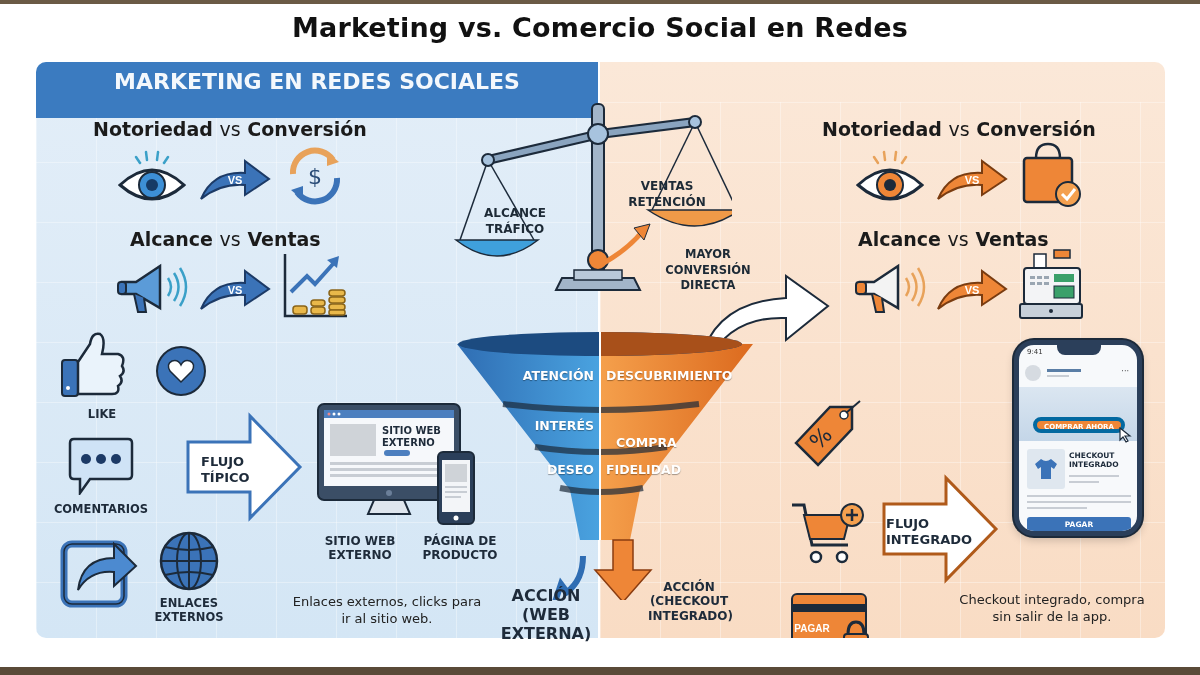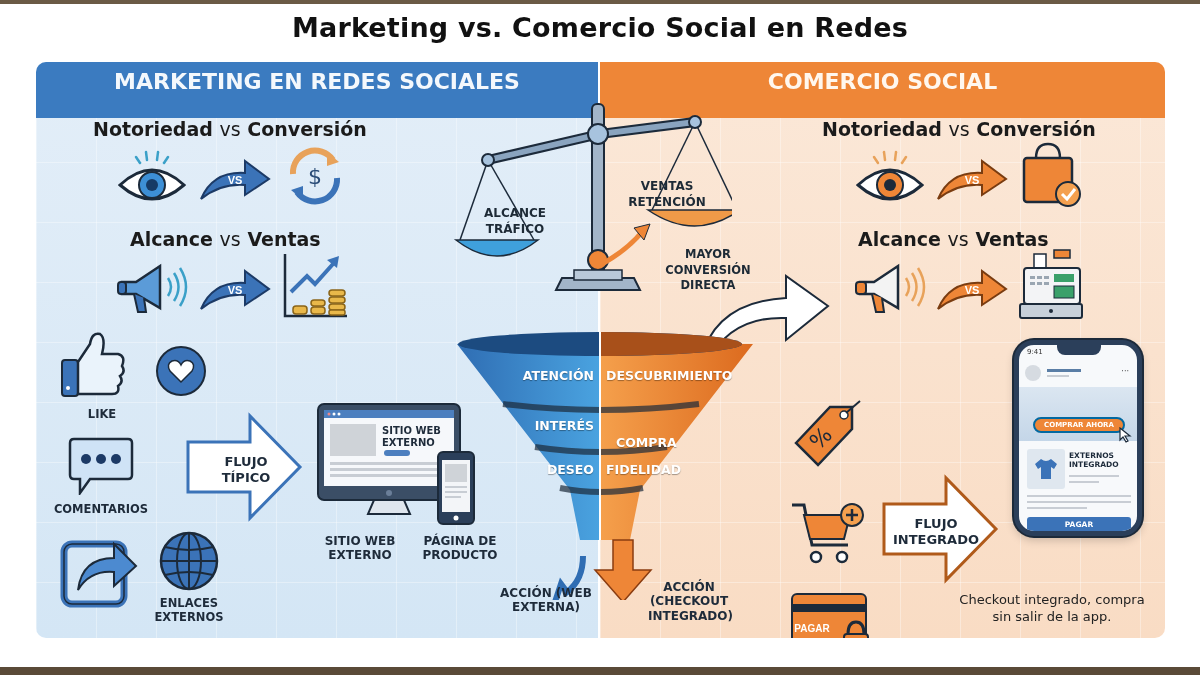--- a/index.html
+++ b/index.html
@@ -39,21 +39,21 @@
 
   .compare-title {
     position: absolute; font-size: 19px; font-weight: bold; white-space: nowrap;
   }
   .compare-title .vs { font-weight: normal; }
   .icon { position: absolute; }
   .lbl { position: absolute; font-weight: bold; font-size: 11.5px; text-align: center; color: #1e2b3a; line-height: 1.2; }
   .caption { position: absolute; font-size: 13px; text-align: center; line-height: 1.3; color: #222; }
   .funnel-label { position: absolute; color: #fff; font-weight: bold; font-size: 12.5px; text-shadow: 0 1px 1px rgba(0,0,0,0.35); }
   .scale-label { position: absolute; font-weight: bold; font-size: 12px; text-align: center; line-height: 1.35; color: #1d2a36; }
-  .flow-text { position: absolute; font-weight: bold; font-size: 13px; text-align: center; line-height: 1.2; color: #1e2b3a; }
+  .flow-text { position: absolute; font-weight: bold; font-size: 13px; line-height: 1.2; color: #1e2b3a; }
 </style>
 </head>
 <body>
 
 <div class="title">Marketing vs. Comercio Social en Redes</div>
 
 <div class="panel left">
   <div class="grid"></div>
   <div class="panel-header">MARKETING EN REDES SOCIALES</div>
 
@@ -182,25 +182,25 @@
     <rect x="2" y="2" width="36" height="72" rx="5" fill="#2b3f5a" stroke="#1c2a3a" stroke-width="2"></rect>
     <rect x="6" y="10" width="28" height="52" fill="#f3f5f8"></rect>
     <rect x="9" y="14" width="22" height="18" fill="#cfd3d8"></rect>
     <rect x="9" y="36" width="22" height="2" fill="#c8cdd4"></rect>
       <rect x="9" y="41" width="22" height="2" fill="#c8cdd4"></rect>
       <rect x="9" y="46" width="16" height="2" fill="#c8cdd4"></rect>
     <circle cx="20" cy="68" r="2.5" fill="#fff"></circle>
   </svg>
   <div class="lbl" style="left:278px; top:472px; width:92px; font-size:12px;">SITIO WEB EXTERNO</div>
   <div class="lbl" style="left:374px; top:472px; width:100px; font-size:12px;">PÁGINA DE PRODUCTO</div>
+  <div class="caption" style="left:256px; top:532px; width:190px;">Enlaces externos, clicks para ir al sitio web.</div>
 </div>
 
 <div class="panel right">
   <div class="grid"></div>
-  <div class="panel-header">COMERCIO SOCIAL</div>
 
   <div class="compare-title" style="left:222px; top:56px;">
     <span>Notoriedad</span> <span class="vs">vs</span> <span>Conversión</span>
   </div>
   <svg class="icon" style="left:254px; top:85px;" width="72" height="60" viewBox="0 0 72 60">
     <g stroke="#e8a25a" stroke-width="2.5" stroke-linecap="round">
         <line x1="20" y1="10" x2="24" y2="16"></line>
         <line x1="30" y1="5" x2="31" y2="13"></line>
         <line x1="42" y1="5" x2="41" y2="13"></line>
         <line x1="52" y1="10" x2="48" y2="16"></line>
@@ -286,29 +286,29 @@
   <div class="flow-text" style="left:286px; top:454px; width:100px;">FLUJO INTEGRADO</div>
 
   <div class="icon" style="left:414px; top:278px; width:128px; height:196px; border:5px solid #2b3f5a; border-radius:20px; background:#f7f9fb; box-shadow:0 0 0 2px #1c2a3a, 0 4px 10px rgba(0,0,0,0.2); overflow:hidden;">
     <div style="position:absolute; left:0; top:0; width:100%; height:14px; font-size:7px; padding:3px 8px; color:#333;">9:41</div>
     <div style="position:absolute; left:38px; top:0; width:44px; height:10px; background:#2b3f5a; border-radius:0 0 8px 8px;"></div>
     <div style="position:absolute; left:6px; top:20px; width:16px; height:16px; border-radius:50%; background:#d6dbe1;"></div>
     <div style="position:absolute; left:28px; top:24px; width:34px; height:3px; background:#5a7ea6;"></div>
     <div style="position:absolute; left:28px; top:30px; width:22px; height:2px; background:#c8cdd4;"></div>
     <div style="position:absolute; right:8px; top:22px; font-size:8px; color:#555;">···</div>
     <div style="position:absolute; left:0; top:42px; width:100%; height:54px; background:linear-gradient(#dbe6f1,#c4d6e8);"></div>
-    <div style="position:absolute; left:14px; top:72px; width:92px; height:16px; border-radius:8px; background:#ee8637; border:2px solid #0369a1; color:#fff; font-size:7px; font-weight:bold; text-align:center; line-height:12px;">COMPRAR AHORA</div>
+    <div style="position:absolute; left:14px; top:72px; width:92px; height:16px; border-radius:8px; background:#ee8637; border:4px solid #0369a1; color:#fff; font-size:7px; font-weight:bold; text-align:center; line-height:12px;">COMPRAR AHORA</div>
     <svg style="position:absolute; left:100px; top:82px;" width="14" height="16" viewBox="0 0 14 16">
         <path d="M1 1 L1 13 L4 10 L7 15 L9 14 L6 9 L11 9 Z" fill="#fff" stroke="#1c2a3a" stroke-width="1.2"></path>
       </svg>
     <div style="position:absolute; left:8px; top:104px; width:38px; height:40px; background:#dfe7ef; border-radius:3px;"></div>
     <svg style="position:absolute; left:14px; top:112px;" width="26" height="24" viewBox="0 0 26 24">
         <path d="M8 2 L2 7 L5 12 L8 10 L8 22 L18 22 L18 10 L21 12 L24 7 L18 2 Q13 6 8 2 Z" fill="#3b73b8"></path>
       </svg>
-    <div style="position:absolute; left:50px; top:106px; width:64px; font-size:7.5px; font-weight:bold; line-height:1.2; color:#1c2a3a;">EXTERNOS INTEGRADO</div>
+    <div style="position:absolute; left:50px; top:106px; width:64px; font-size:7.5px; font-weight:bold; line-height:1.2; color:#1c2a3a;">CHECKOUT INTEGRADO</div>
     <div style="position:absolute; left:50px; top:130px; width:50px; height:2px; background:#c8cdd4;"></div>
     <div style="position:absolute; left:50px; top:136px; width:30px; height:2px; background:#c8cdd4;"></div>
     <div style="position:absolute; left:8px; top:150px; width:104px; height:2px; background:#c8cdd4;"></div>
     <div style="position:absolute; left:8px; top:156px; width:104px; height:2px; background:#c8cdd4;"></div>
     <div style="position:absolute; left:8px; top:162px; width:60px; height:2px; background:#c8cdd4;"></div>
     <div style="position:absolute; left:8px; top:172px; width:104px; height:16px; background:#3b73b8; border-radius:3px; color:#fff; font-size:7.5px; font-weight:bold; text-align:center; line-height:16px;">PAGAR</div>
     <div style="position:absolute; left:0; top:196px; width:100%; height:18px; display:flex; justify-content:space-around; align-items:center; font-size:9px; color:#8896a6; border-top:1px solid #e2e6ea;">
       <span style="color:#3b73b8;">⌂</span>
       <span>⌕</span>
       <span>▣</span>
@@ -371,14 +371,14 @@
   <line x1="145" y1="2" x2="145" y2="210" stroke="#fff" stroke-width="2"></line>
   <path d="M128 226 Q128 250 112 262 L106 254 L100 272" fill="none" stroke="#2f6db3" stroke-width="6"></path>
   <path d="M158 210 L178 210 L178 240 L196 240 L168 272 L140 240 L158 240 Z" fill="#ee8637" stroke="#8a3c10" stroke-width="1.5"></path>
 </svg>
 <div class="funnel-label" style="left:508px; top:368px; width:86px; text-align:right;">ATENCIÓN</div>
 <div class="funnel-label" style="left:522px; top:418px; width:72px; text-align:right;">INTERÉS</div>
 <div class="funnel-label" style="left:530px; top:462px; width:64px; text-align:right;">DESEO</div>
 <div class="funnel-label" style="left:606px; top:368px;">DESCUBRIMIENTO</div>
 <div class="funnel-label" style="left:616px; top:398px;margin-top:37px;">COMPRA</div>
 <div class="funnel-label" style="left:606px; top:462px;">FIDELIDAD</div>
-<div class="lbl" style="left:496px; top:586px; width:100px; font-size:12px;">ACCIÓN (WEB EXTERNA)</div>
+<div class="lbl" style="left:496px; top:586px; width:100px; font-size:16px;">ACCIÓN (WEB EXTERNA)</div>
 <div class="lbl" style="left:648px; top:580px; width:82px; font-size:12px;">ACCIÓN (CHECKOUT INTEGRADO)</div>
 
 </body></html>

